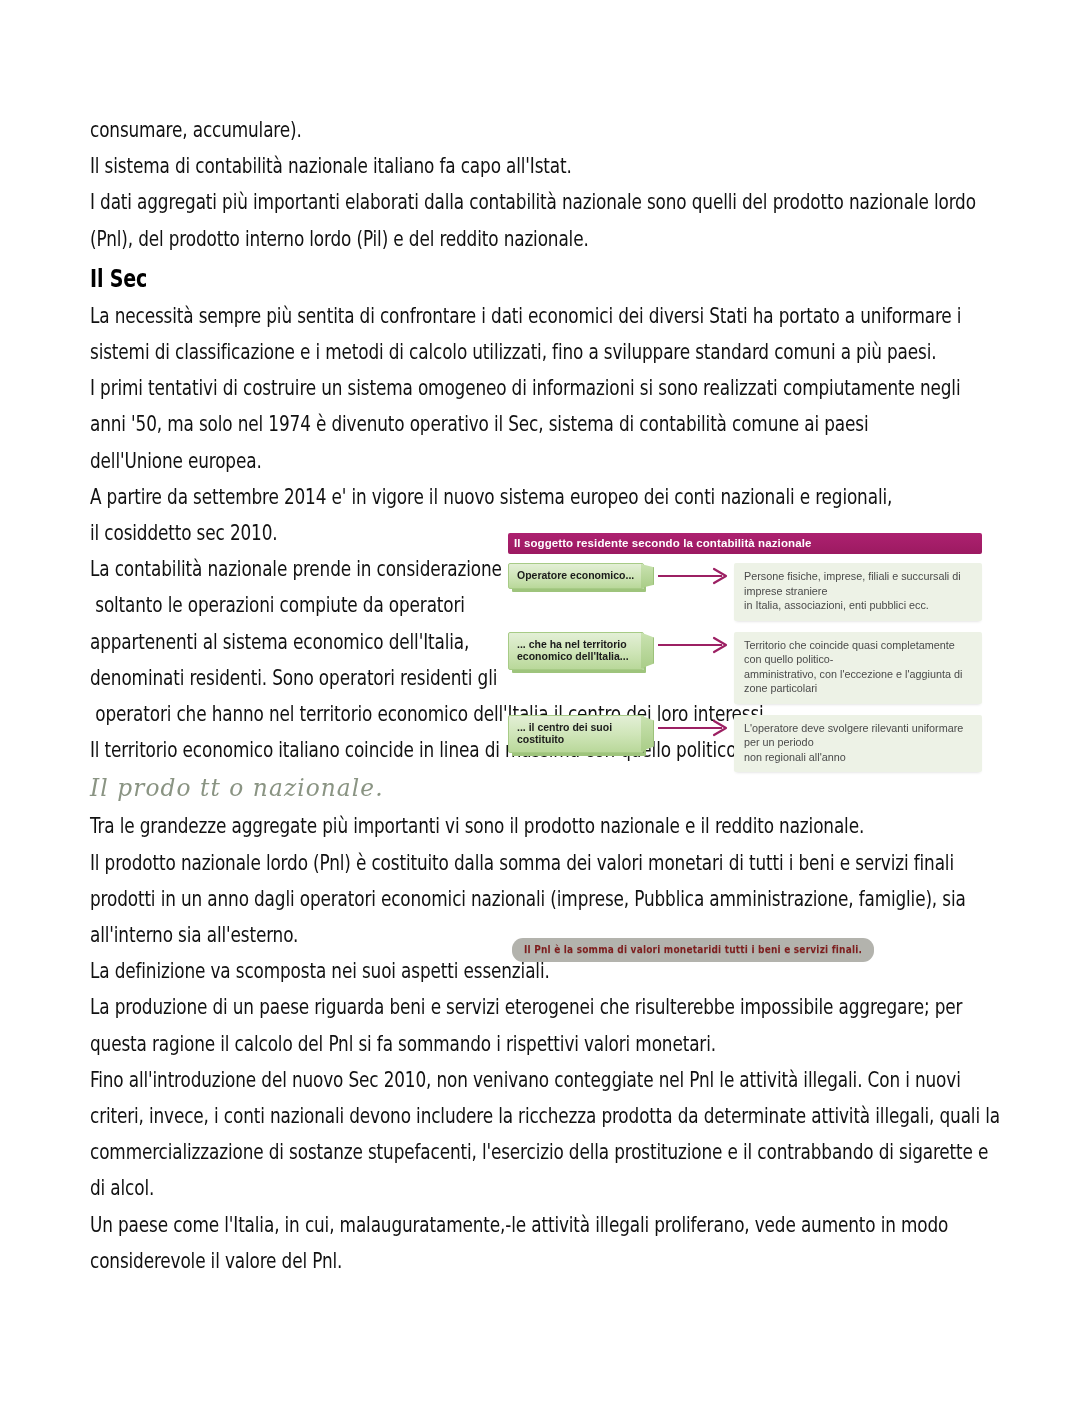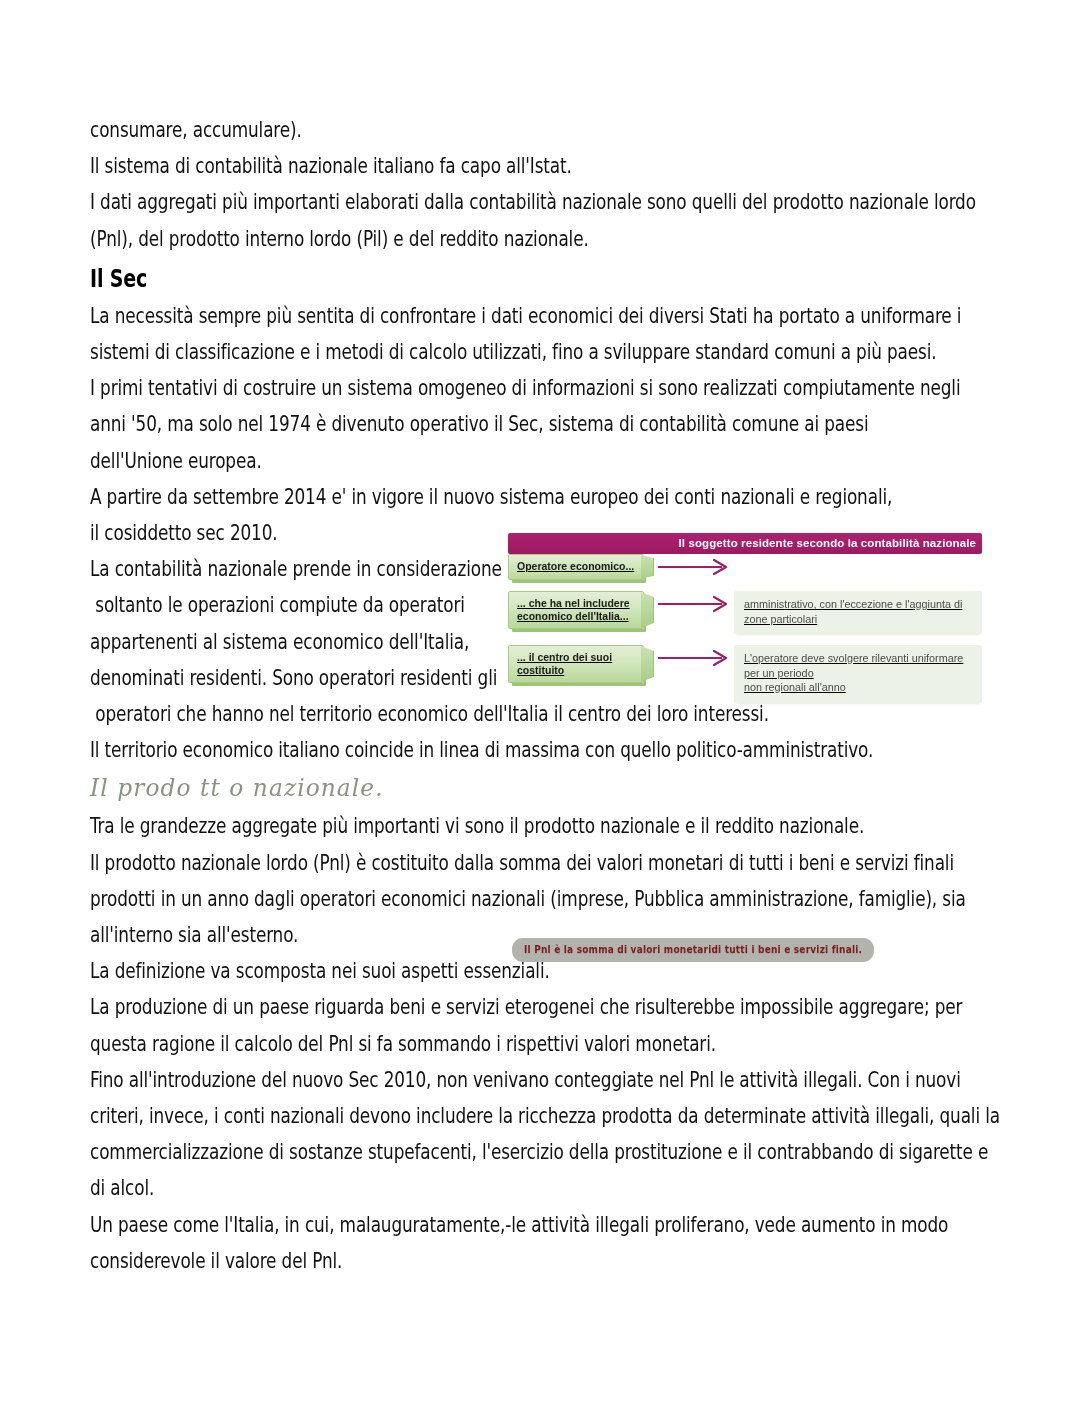--- a/index.html
+++ b/index.html
@@ -87,25 +87,25 @@
     width: 474px;
   }
   .fig-title {
     background: #a31a67;
     background: linear-gradient(180deg, #ad2170 0%, #9c1a61 100%);
     color: #ffffff;
     font-family: "Liberation Sans", sans-serif;
     font-weight: bold;
     font-size: 11.5px;
     letter-spacing: 0.1px;
-    text-align: right;
+    text-align: left;
     padding: 4px 6px 5px 6px;
     border-radius: 2px;
   }
-  .fig-rows { margin-top: 0; text-decoration: underline; }
+  .fig-rows { margin-top: 9px; }
   .fig-row {
     display: flex;
     align-items: flex-start;
     margin-bottom: 11px;
     position: relative;
   }
   .fig-row:last-child { margin-bottom: 0; }
 
   
   .tag {
@@ -219,35 +219,40 @@
         <div class="tag">
           <div>Operatore economico...</div>
           <span class="tag-fold"></span>
         </div>
         <div class="arrow">
           <svg width="76" height="26" viewBox="0 0 76 26" aria-hidden="true">
             <line x1="0" y1="13" x2="64" y2="13" stroke="#9c2063" stroke-width="2.2"></line>
             <polyline points="56,6 68,13 56,20" fill="none" stroke="#9c2063" stroke-width="2.2" stroke-linecap="round" stroke-linejoin="round"></polyline>
           </svg>
         </div>
+        <div class="desc">
+          <span>Persone fisiche, imprese, filiali e succursali di imprese straniere</span>
+          <span>in Italia, associazioni, enti pubblici ecc.</span>
+        </div>
       </div>
 
       <div class="fig-row">
         <div class="tag">
-          <div>... che ha nel includere</div>
+          <div>... che ha nel territorio</div>
           <div>economico dell'Italia...</div>
           <span class="tag-fold"></span>
         </div>
         <div class="arrow">
           <svg width="76" height="26" viewBox="0 0 76 26" aria-hidden="true">
             <line x1="0" y1="13" x2="64" y2="13" stroke="#9c2063" stroke-width="2.2"></line>
             <polyline points="56,6 68,13 56,20" fill="none" stroke="#9c2063" stroke-width="2.2" stroke-linecap="round" stroke-linejoin="round"></polyline>
           </svg>
         </div>
         <div class="desc">
+          <span>Territorio che coincide quasi completamente con quello politico-</span>
           <span>amministrativo, con l'eccezione e l'aggiunta di zone particolari</span>
         </div>
       </div>
 
       <div class="fig-row">
         <div class="tag">
           <div>... il centro dei suoi costituito</div>
           <span class="tag-fold"></span>
         </div>
         <div class="arrow">

